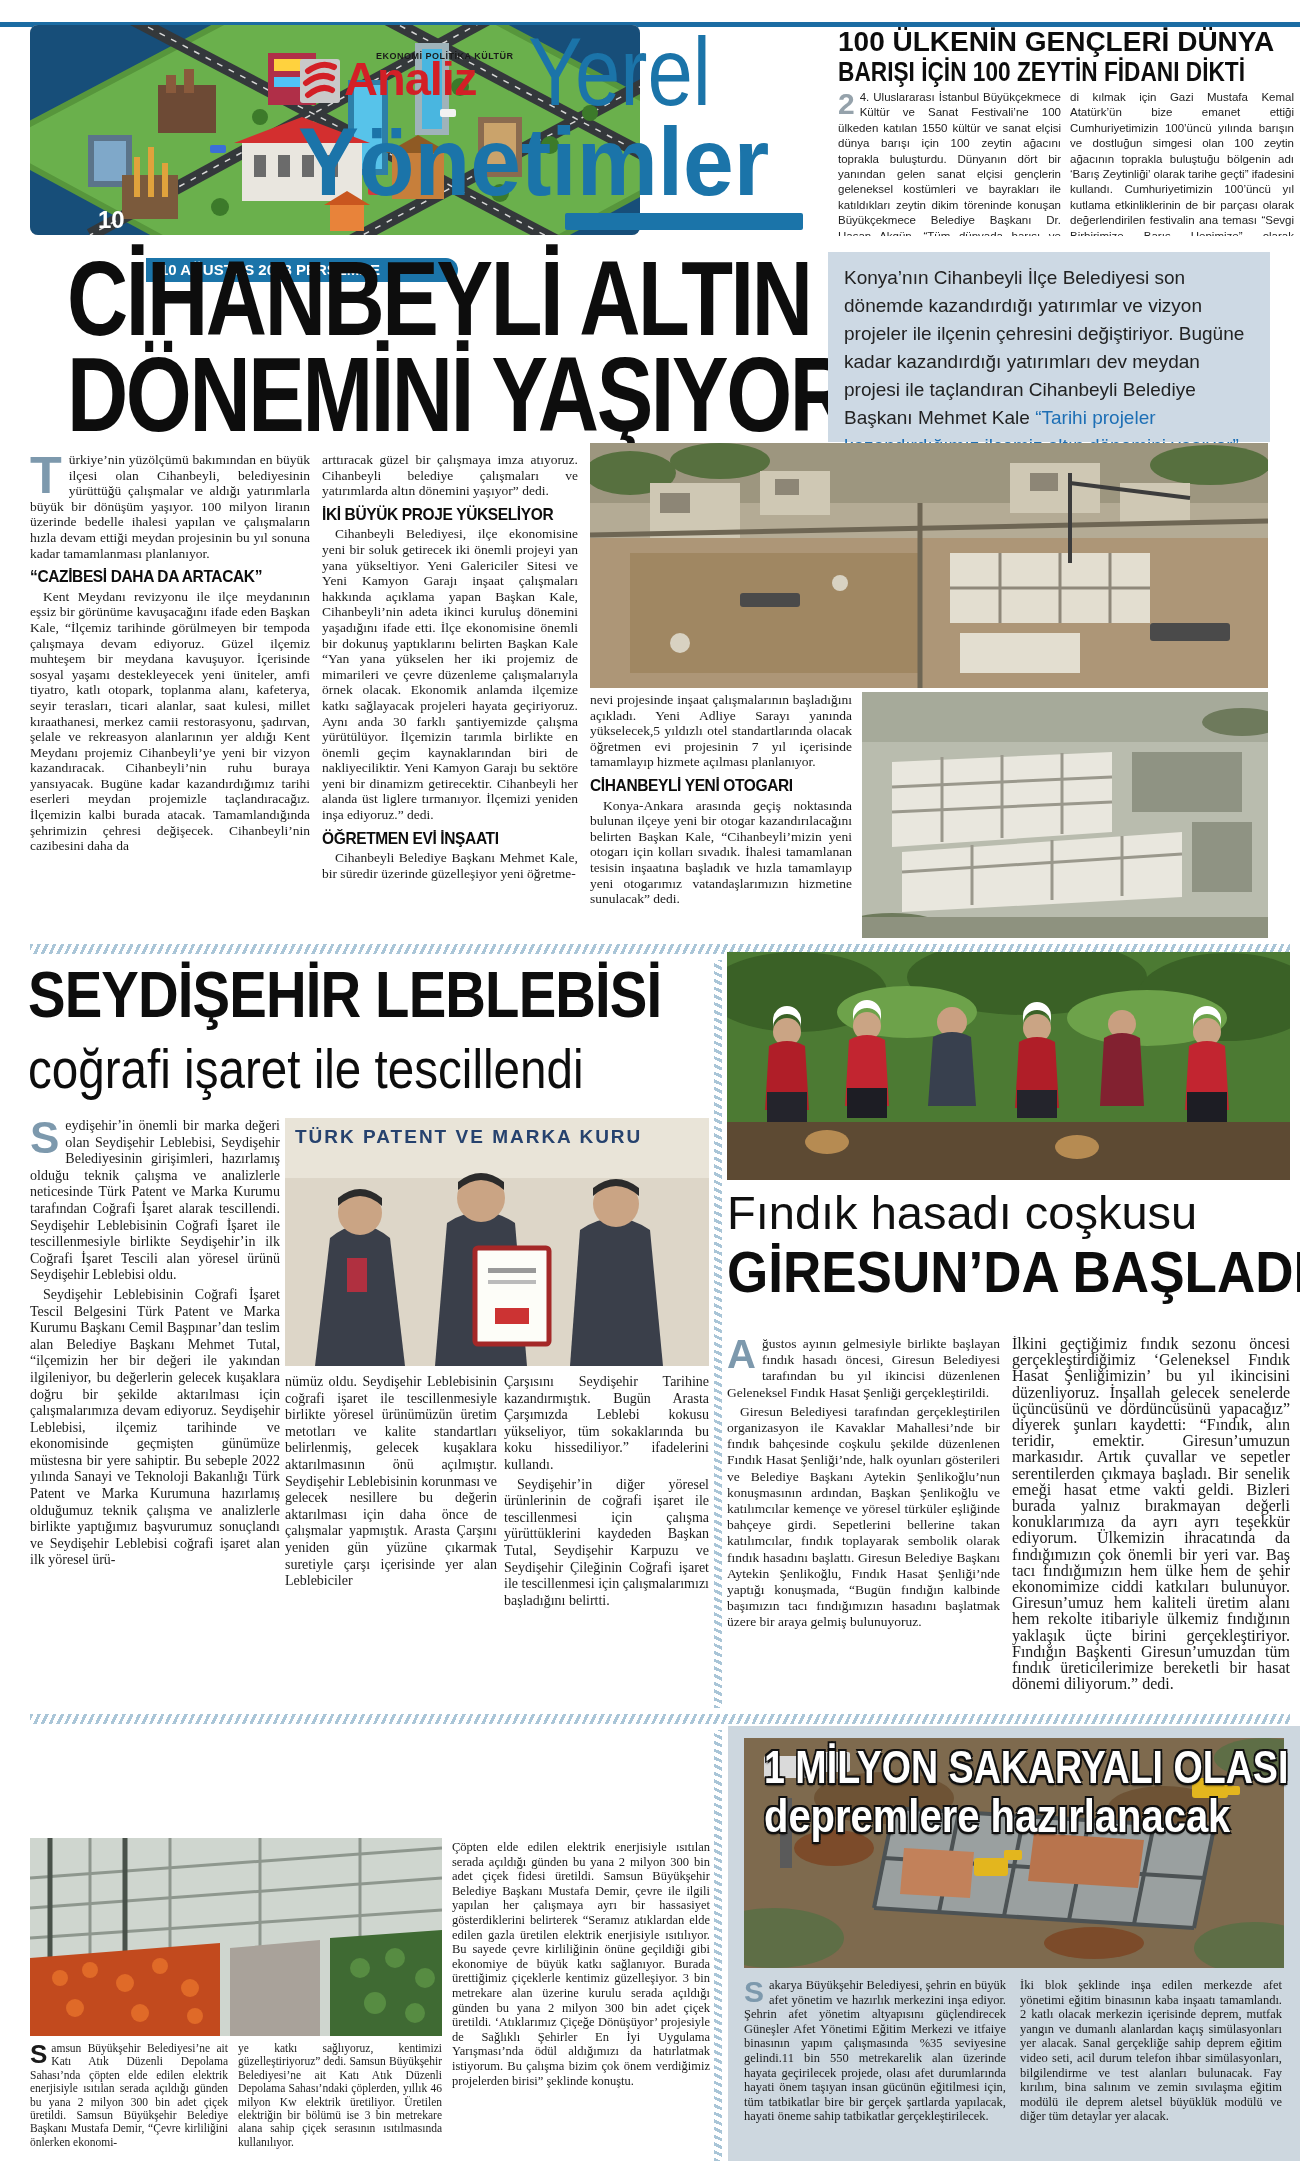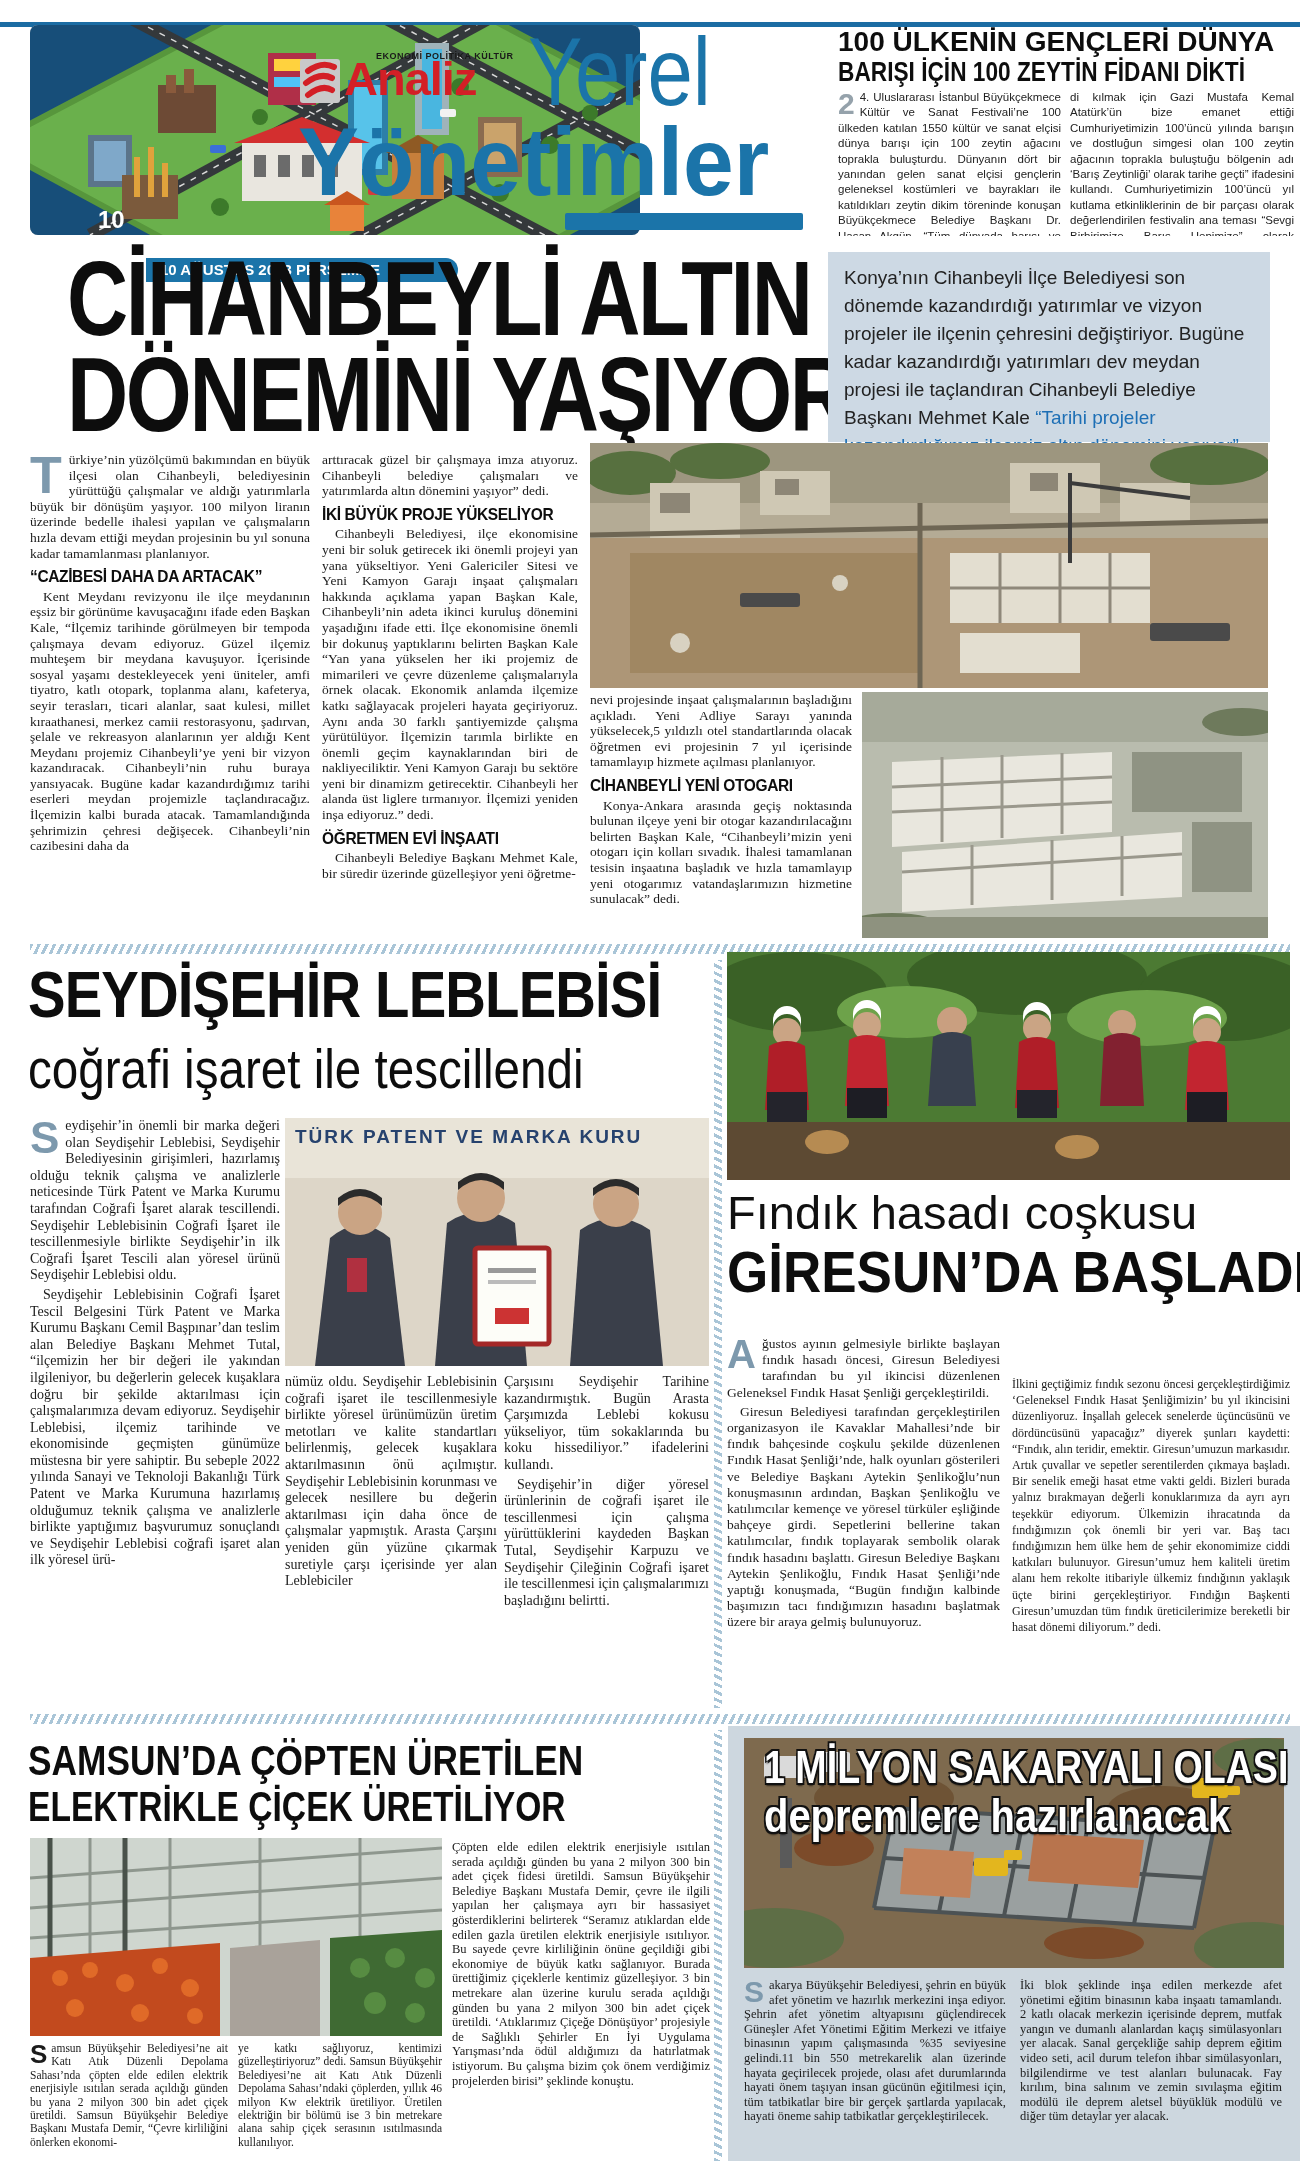--- a/index.html
+++ b/index.html
@@ -369,31 +369,27 @@
 
   <div class="abs" style="left:727px;top:1188px;color:#101010;">
     <div style="font-size:47px;font-weight:400;line-height:50px;font-family:'Liberation Sans',sans-serif;"><span class="cond">Fındık hasadı coşkusu</span></div>
     <div class="h-black" style="font-size:57px;line-height:60px;margin-top:4px;"><span class="cond" style="transform:scaleX(.93)">GİRESUN’DA BAŞLADI</span></div>
   </div>
 
   <div class="abs body" style="left:727px;top:1336px;width:273px;height:374px;font-size:13.5px;line-height:16.2px;">
     <p class="noind"><span class="dc dc-steel" style="font-size:40px;padding-right:6px;">A</span><span>ğustos ayının gelmesiyle birlikte başlayan fındık hasadı öncesi, Giresun Belediyesi tarafından bu yıl ikincisi düzenlenen Geleneksel Fındık Hasat Şenliği gerçekleştirildi.</span></p>
     <p>Giresun Belediyesi tarafından gerçekleştirilen organizasyon ile Kavaklar Mahallesi’nde bir fındık bahçesinde coşkulu şekilde düzenlenen Fındık Hasat Şenliği’nde, halk oyunları gösterileri ve Belediye Başkanı Aytekin Şenlikoğlu’nun konuşmasının ardından, Başkan Şenlikoğlu ve katılımcılar kemençe ve yöresel türküler eşliğinde bahçeye girdi. Sepetlerini bellerine takan katılımcılar, fındık toplayarak sembolik olarak fındık hasadını başlattı. Giresun Belediye Başkanı Aytekin Şenlikoğlu, Fındık Hasat Şenliği’nde yaptığı konuşmada, “Bugün fındığın kalbinde başımızın tacı fındığımızın hasadını başlatmak üzere bir araya gelmiş bulunuyoruz.</p>
   </div>
-  <div class="abs body" style="left:1012px;top:1336px;width:278px;height:374px;font-size:12px;line-height:16.2px;margin-top:40px;">
+  <div class="abs body" style="left:1012px;top:1336px;width:278px;height:374px;font-size:16px;line-height:16.2px;">
     <p class="noind">İlkini geçtiğimiz fındık sezonu öncesi gerçekleştirdiğimiz ‘Geleneksel Fındık Hasat Şenliğimizin’ bu yıl ikincisini düzenliyoruz. İnşallah gelecek senelerde üçüncüsünü ve dördüncüsünü yapacağız” diyerek şunları kaydetti: “Fındık, alın teridir, emektir. Giresun’umuzun markasıdır. Artık çuvallar ve sepetler serentilerden çıkmaya başladı. Bir senelik emeği hasat etme vakti geldi. Bizleri burada yalnız bırakmayan değerli konuklarımıza da ayrı ayrı teşekkür ediyorum. Ülkemizin ihracatında da fındığımızın çok önemli bir yeri var. Baş tacı fındığımızın hem ülke hem de şehir ekonomimize ciddi katkıları bulunuyor. Giresun’umuz hem kaliteli üretim alanı hem rekolte itibariyle ülkemiz fındığının yaklaşık üçte birini gerçekleştiriyor. Fındığın Başkenti Giresun’umuzdan tüm fındık üreticilerimize bereketli bir hasat dönemi diliyorum.” dedi.</p>
   </div>
 
   <div class="abs hatch-h" style="left:30px;top:1714px;width:1260px;"></div>
   <div class="abs hatch-v" style="left:714px;top:1730px;height:431px;"></div>
 
-  <div class="abs h-black" style="left:28px;top:1738px;font-size:42px;line-height:46px;">
-    <div><span class="cond" style="transform:scaleX(.84)">SAMSUN’DA ÇÖPTEN ÜRETİLEN</span></div>
-    <div><span class="cond" style="transform:scaleX(.8)">ELEKTRİKLE ÇİÇEK ÜRETİLİYOR</span></div>
-  </div>
 
   <div class="abs photo" style="left:30px;top:1838px;width:412px;height:198px;">
     <svg viewBox="0 0 412 198" preserveAspectRatio="none">
       <rect width="412" height="198" fill="#cfd6cf"></rect>
       <g stroke="#8e978e" stroke-width="3" fill="none">
         <path d="M 0 40 L 412 10"></path>
           <path d="M 0 70 L 412 40"></path>
           <path d="M 0 100 L 412 72"></path>
         <path d="M 60 0 L 60 198"></path>
           <path d="M 140 0 L 140 198"></path>

